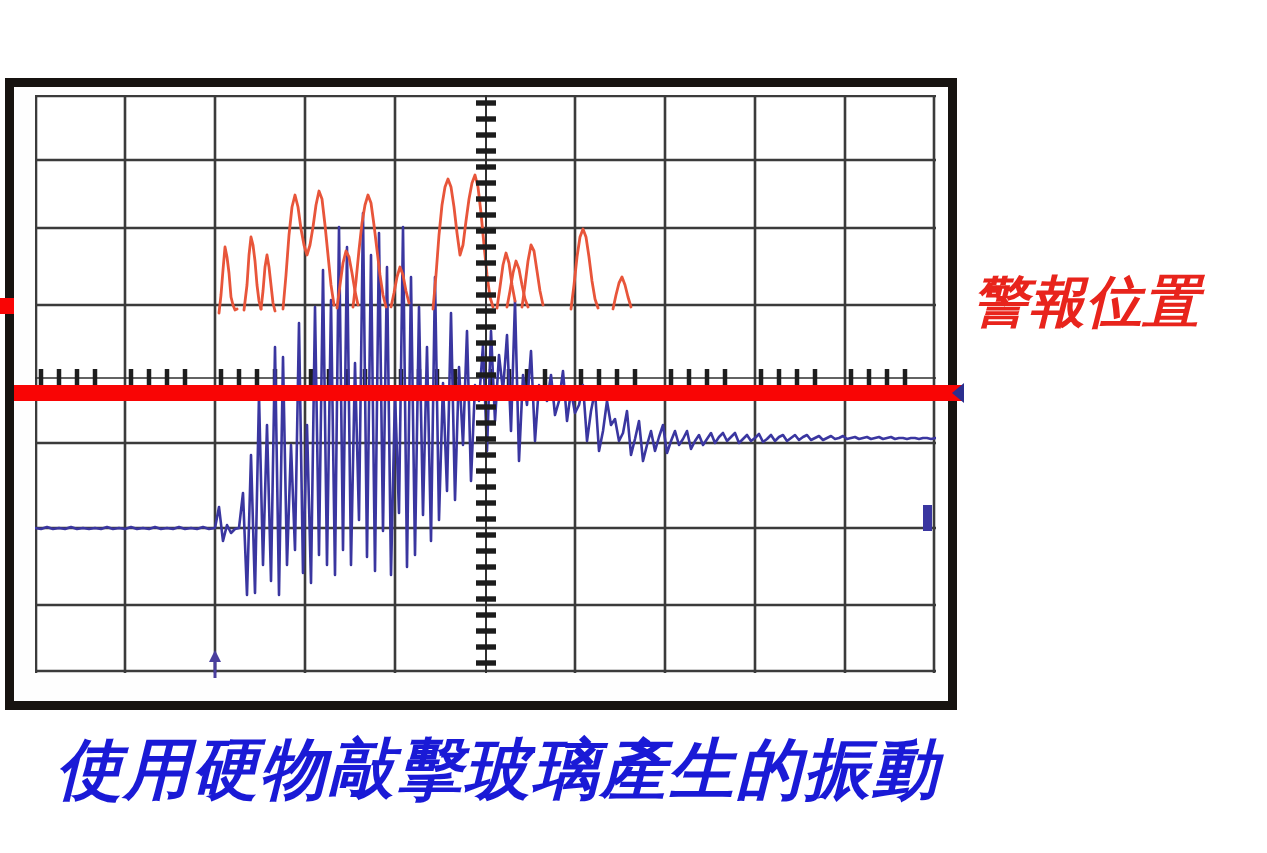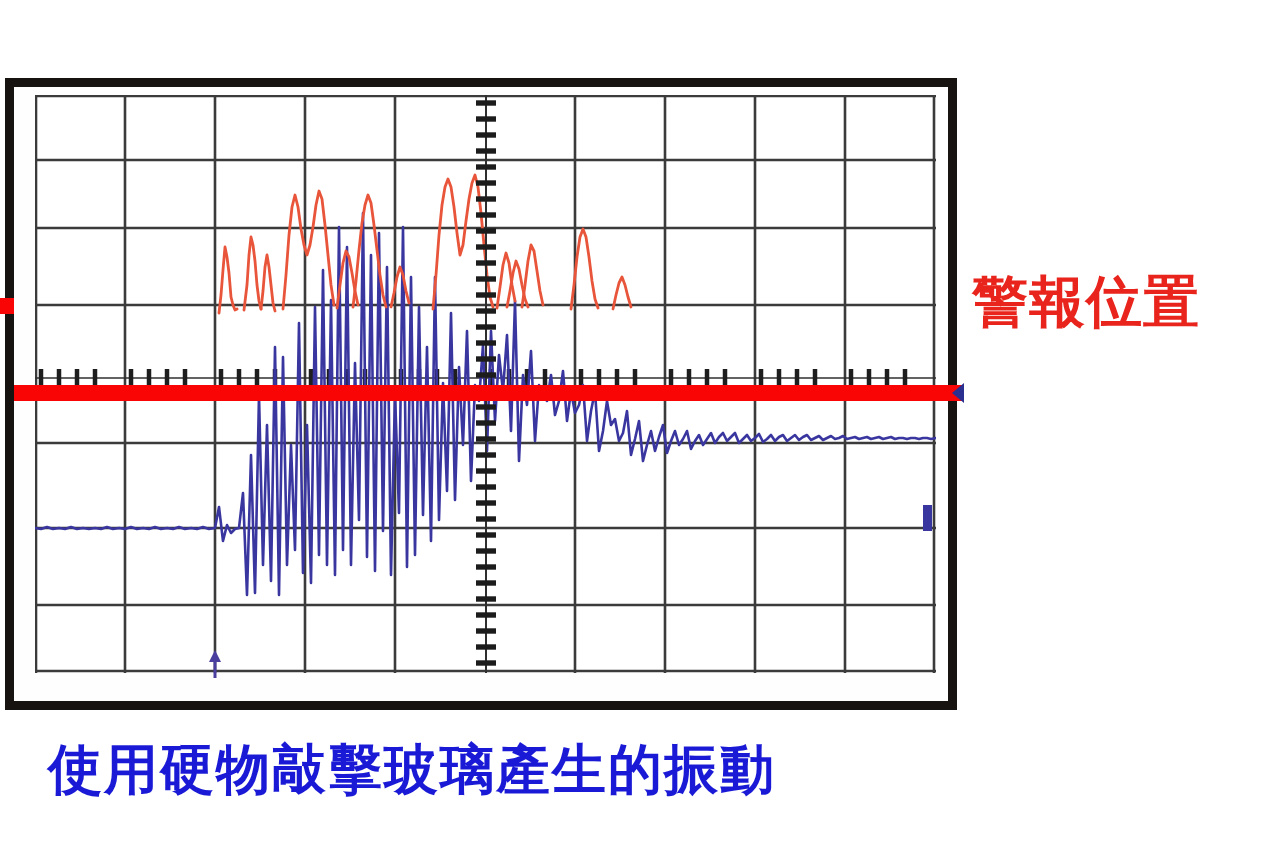--- a/index.html
+++ b/index.html
@@ -1,21 +1,21 @@
 <!DOCTYPE html>
 <html><head>
 <meta charset="utf-8">
 <style>
   html,body{margin:0;padding:0;background:#ffffff;}
   body{
     width:1267px;height:853px;
     font-family:"DejaVu Sans","Liberation Sans",sans-serif;
     overflow:hidden;position:relative;
   }
-  #root{position:absolute;left:0;top:0;width:1267px;height:853px;background:#fff;}
+  #root{position:absolute;left:0;top:0;width:1267px;height:853px;background:#fff;font-style:italic;}
 
   
   .scope-frame{
     position:absolute;left:5px;top:78px;width:952px;height:632px;
     border:9px solid #171310;background:#ffffff;box-sizing:border-box;
   }
   .scope-inner{
     position:absolute;left:0;top:0;width:100%;height:100%;
     background:#fefefe;box-sizing:border-box;
   }
@@ -40,22 +40,22 @@
   }
   
   .right-arrow{
     position:absolute;left:938px;top:296px;width:0;height:0;
     border-top:10px solid transparent;border-bottom:10px solid transparent;
     border-right:12px solid #2b2f8f;
   }
 
   
   .caption{
-    position:absolute;left:48px;top:737px;
-    color:#1a1ad6;font-size:54px;line-height:66px;font-weight:700;
+    position:absolute;left:56px;top:737px;
+    color:#1a1ad6;font-size:66px;line-height:66px;font-weight:700;
     letter-spacing:2px;white-space:nowrap;
     font-family:"DejaVu Sans","Liberation Sans",sans-serif;
     text-align:right;
   }
 
   
   .trigger-marker{
     position:absolute;left:207px;top:650px;width:16px;height:28px;
   }
 </style>

